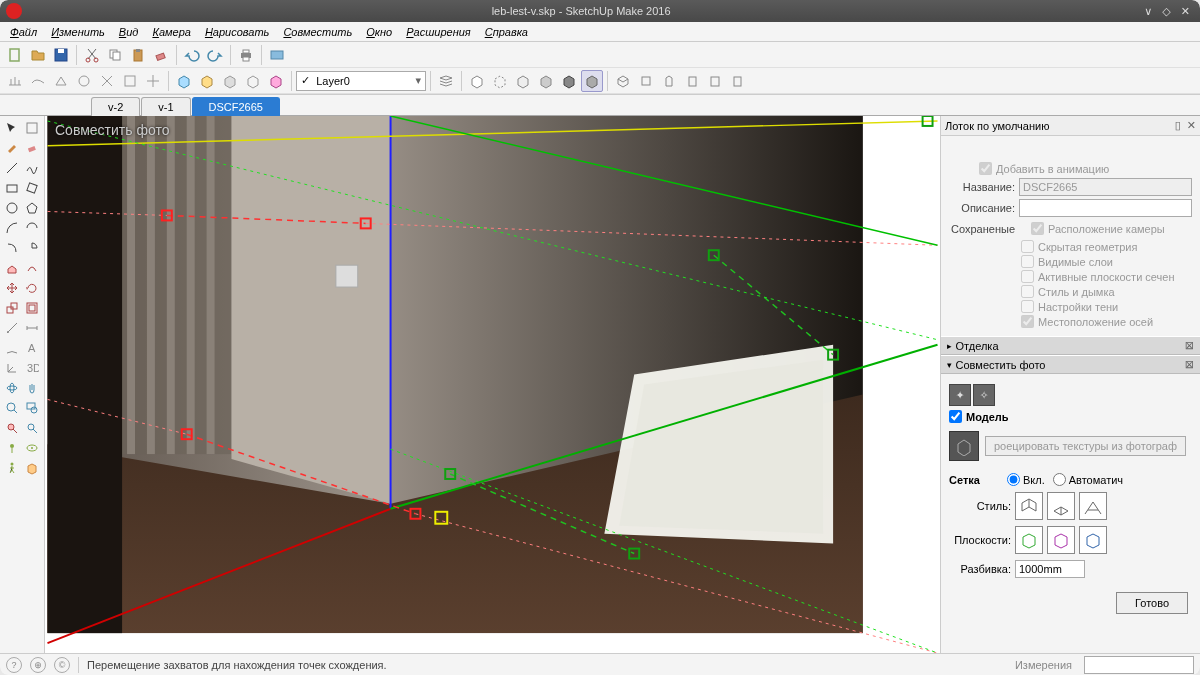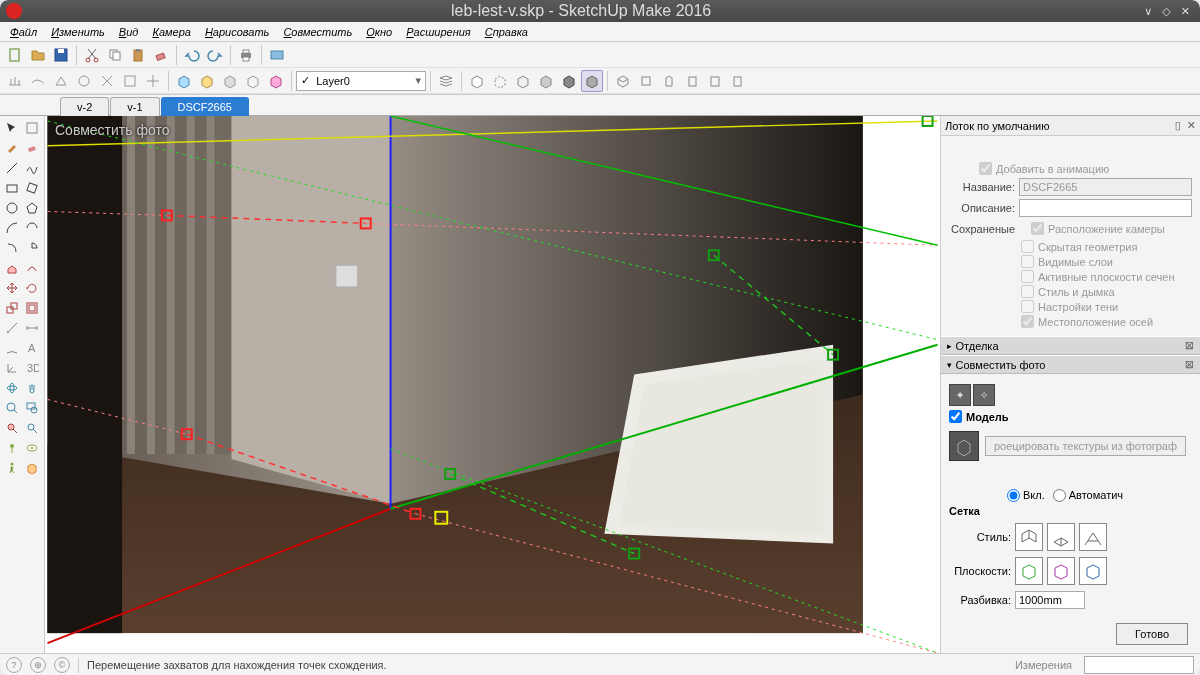--- a/index.html
+++ b/index.html
@@ -1,32 +1,32 @@
 <!DOCTYPE html>
 <html><head>
 <meta charset="utf-8">
 <style>
 * { margin:0; padding:0; box-sizing:border-box; font-family:"Segoe UI",Tahoma,sans-serif; font-size:11px; }
 body { width:1200px; height:675px; overflow:hidden; background:#e8e8e8; display:flex; flex-direction:column; border-radius:8px; }
 .titlebar { height:22px; background:linear-gradient(#5a5a5a,#484848); display:flex; align-items:center; color:#ddd; border-radius:8px 8px 0 0; }
 .titlebar .app-icon { width:16px; height:16px; background:#d22; border-radius:50%; margin:0 6px; }
-.titlebar .title { flex:1; text-align:center; font-size:16px; }
+.titlebar .title { flex:1; text-align:center; font-size:11px; }
 .titlebar .winbtns { display:flex; gap:10px; padding:0 10px; }
 .titlebar .winbtns span { cursor:pointer; color:#ddd; }
 .menubar { height:20px; background:#f4f4f4; display:flex; align-items:center; padding:0 4px; gap:2px; border-bottom:1px solid #ccc; }
 .menubar span { padding:2px 6px; cursor:pointer;font-style:italic; }
 .menubar span:first-letter { text-decoration:underline; }
 .toolbars { background:#f4f4f4; border-bottom:1px solid #ccc; }
 .tb-row { height:26px; display:flex; align-items:center; padding:2px 4px; gap:1px; border-bottom:1px solid #e0e0e0; }
 .tb-btn { width:22px; height:22px; display:flex; align-items:center; justify-content:center; border:1px solid transparent; border-radius:2px; color:#555; cursor:pointer; }
 .tb-btn svg { width:16px; height:16px; }
 .tb-sep { width:1px; height:20px; background:#ccc; margin:0 3px; }
 .layer-combo { height:20px; border:1px solid #aaa; background:#fff; display:flex; align-items:center; padding:0 4px; gap:6px; width:130px; }
 .layer-combo .arrow { margin-left:auto; color:#666; }
-.scene-tabs { height:21px; background:#f4f4f4; display:flex; align-items:flex-end; padding-left:60px; gap:1px; border-bottom:1px solid #aaa; }
+.scene-tabs { height:21px; background:#f4f4f4; display:flex; align-items:flex-end; padding-left:91px; gap:1px; border-bottom:1px solid #aaa; }
 .stab { padding:3px 16px; background:#eee; border:1px solid #aaa; border-bottom:none; border-radius:3px 3px 0 0; cursor:pointer; position:relative; top:1px; }
 .stab.active { background:#2b7cd3; color:#fff; border-color:#2b7cd3; }
 .workspace { flex:1; display:flex; overflow:hidden; }
 .ltoolbar { width:45px; background:#f4f4f4; border-right:1px solid #ccc; display:flex; flex-wrap:wrap; align-content:flex-start; padding:2px; gap:1px; }
 .lt-btn { width:19px; height:19px; border:1px solid transparent; display:flex; align-items:center; justify-content:center; color:#555; cursor:pointer; }
 .lt-btn svg { width:14px; height:14px; }
 .viewport { flex:1; position:relative; background:#fff; overflow:hidden; }
 .vp-svg { position:absolute; top:0; left:0; width:100%; height:100%; }
 .vp-label { position:absolute; top:6px; left:10px; color:#ccc; font-size:14px; z-index:10; text-shadow:0 0 3px #000; }
 .tray { width:260px; background:#f4f4f4; border-left:1px solid #ccc; display:flex; flex-direction:column; }
@@ -44,21 +44,21 @@
 .field-row input.dis { background:#eee; color:#999; }
 .chk-row { display:flex; align-items:center; gap:4px; margin:2px 0 2px 72px; color:#999; }
 .chk-row input { margin:0; }
 .mp-icons { display:flex; gap:2px; margin:4px 0; }
 .mp-ic { width:22px; height:22px; background:#666; border:1px solid #444; display:flex; align-items:center; justify-content:center; color:#ddd; cursor:pointer; }
 .mp-chk { display:flex; align-items:center; gap:4px; margin:4px 0; font-weight:bold; }
 .mp-big { width:30px; height:30px; background:#555; border:1px solid #333; display:inline-flex; align-items:center; justify-content:center; margin:4px 0; }
 .mp-btn-wide { padding:3px 8px; border:1px solid #aaa; background:#eee; color:#999; cursor:pointer; margin-left:6px; }
 .grid-sec { margin-top:8px; }
 .grid-row { display:flex; align-items:center; gap:8px; margin:4px 0; }
-.grid-row .lbl { font-weight:bold; width:50px;margin-top:32px; }
+.grid-row .lbl { font-weight:bold; width:50px; }
 .radio-lbl { display:flex; align-items:center; gap:3px; }
 .style-row { display:flex; align-items:center; gap:4px; margin:6px 0; }
 .style-row .lbl { width:62px; text-align:right; }
 .style-ic { width:28px; height:28px; border:1px solid #888; background:#fff; display:flex; align-items:center; justify-content:center; cursor:pointer; }
 .style-ic svg { width:20px; height:20px; }
 .style-row input[type=text] { width:70px; height:18px; border:1px solid #aaa; padding:0 3px; }
 .done-btn { float:right; padding:4px 18px; border:1px solid #888; background:#eee; cursor:pointer; margin:8px 4px; }
 .statusbar { height:22px; background:#f4f4f4; border-top:1px solid #ccc; display:flex; align-items:center; padding:0 6px; gap:8px; border-radius:0 0 8px 8px; }
 .sb-ic { width:16px; height:16px; border:1px solid #aaa; border-radius:50%; display:flex; align-items:center; justify-content:center; color:#888; font-size:9px; }
 .sb-text { flex:1; color:#444; }

